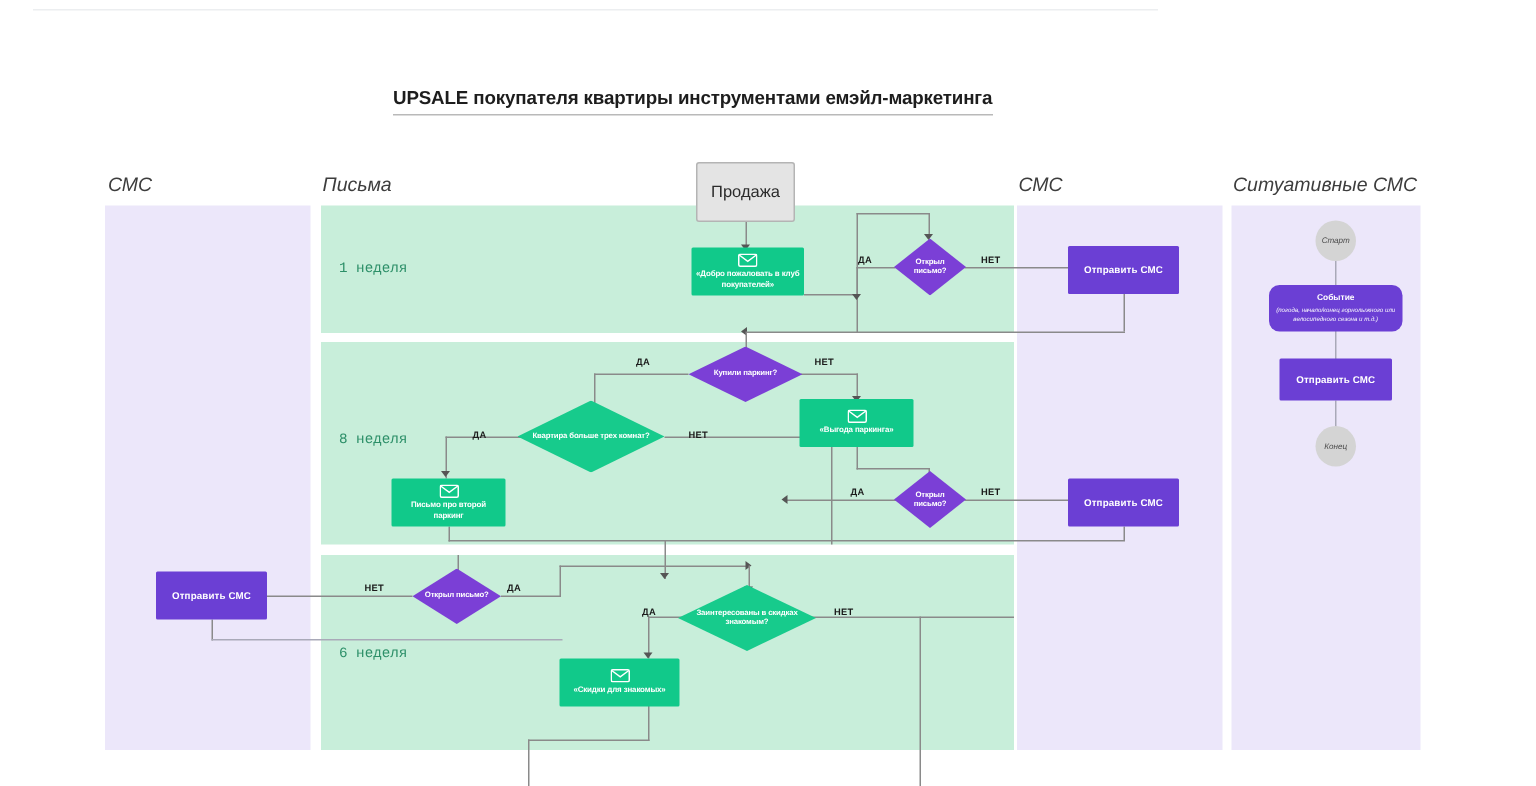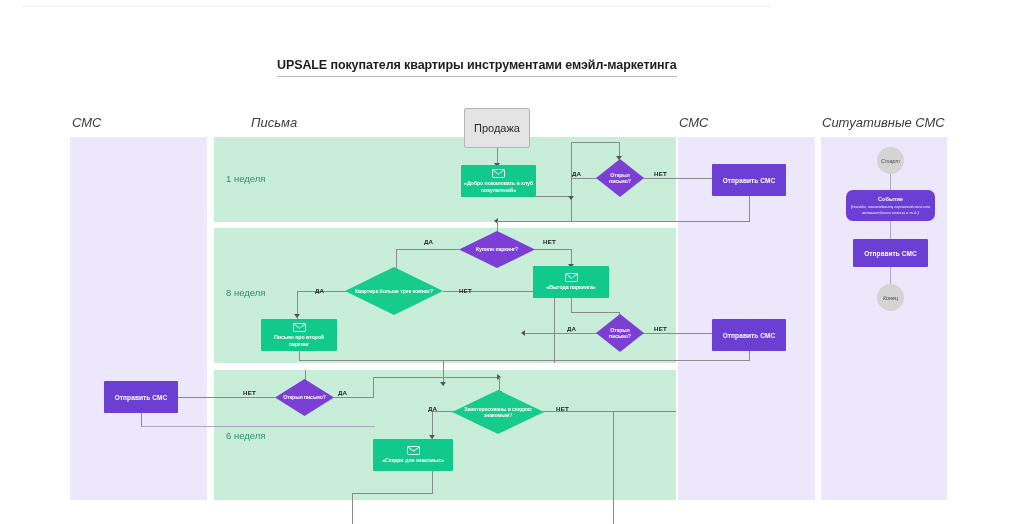--- a/index.html
+++ b/index.html
@@ -16,21 +16,21 @@
   .brand{
     position:absolute;left:74px;top:12px;
     font-family:"DejaVu Sans","Liberation Sans",sans-serif;
     font-size:36px;line-height:42px;color:#d6246e;letter-spacing:-0.5px;font-weight:400;
   }
 
   .doc-title{
     position:absolute;left:262px;top:58px;
     font-size:12.5px;font-weight:700;color:#1d1d1d;
     padding-bottom:4px;border-bottom:1.5px solid #b9b9b9;
-    white-space:nowrap;letter-spacing:-0.1px;margin-left:15px;
+    white-space:nowrap;letter-spacing:-0.1px;
   }
 
   .lane-head{
     position:absolute;font-style:italic;font-size:13px;color:#3d3d3d;white-space:nowrap;
   }
 
   .lane{position:absolute;}
   .lane-purple{background:#ece7fa;}
   .lane-green{background:#c8eeda;}
 
@@ -79,21 +79,21 @@
   }
   .node-event .ev-title{font-size:5.6px;font-weight:700;margin-bottom:2px;}
   .node-event .ev-sub{font-size:4.1px;font-style:italic;line-height:1.3;opacity:.95;}
 
   .circle{
     position:absolute;border-radius:50%;background:#d4d4d4;
     display:flex;align-items:center;justify-content:center;
     font-size:5.4px;font-style:italic;color:#4b4b4b;
   }
 
-  .week{position:absolute;font-size:9.5px;color:#2c8f68;white-space:nowrap;}
+  .week{position:absolute;font-size:9.5px;color:#2c8f68;white-space:nowrap;font-family:Liberation Mono, monospace;}
 
   
   .ln{position:absolute;background:#8a8a8a;}
   .lnh{height:1px;}
   .lnv{width:1px;}
   .ln-soft{background:#a9a9b8;}
 
   .arrow{position:absolute;width:0;height:0;}
   .arrow-down{border-left:3px solid transparent;border-right:3px solid transparent;border-top:4px solid #555;}
   .arrow-left{border-top:3px solid transparent;border-bottom:3px solid transparent;border-right:4px solid #555;}
@@ -105,21 +105,21 @@
 <body>
 
 <div id="stage">
 
   <div class="top-rule"></div>
 
 
   <div class="doc-title">UPSALE покупателя квартиры инструментами емэйл-маркетинга</div>
 
   <div class="lane-head" style="left:72px;top:115px;">СМС</div>
-  <div class="lane-head" style="left:215px;top:115px;margin-left:36px;">Письма</div>
+  <div class="lane-head" style="left:215px;top:115px;">Письма</div>
   <div class="lane-head" style="left:679px;top:115px;">СМС</div>
   <div class="lane-head" style="left:822px;top:115px;">Ситуативные СМС</div>
 
   <div class="lane lane-purple" style="left:70px;top:137px;width:137px;height:363px;"></div>
 
   <div class="lane lane-green" style="left:214px;top:137px;width:462px;height:85px;"></div>
   <div class="lane lane-green" style="left:214px;top:228px;width:462px;height:135px;"></div>
   <div class="lane lane-green" style="left:214px;top:370px;width:462px;height:130px;"></div>
 
   <div class="lane lane-purple" style="left:678px;top:137px;width:137px;height:363px;"></div>

